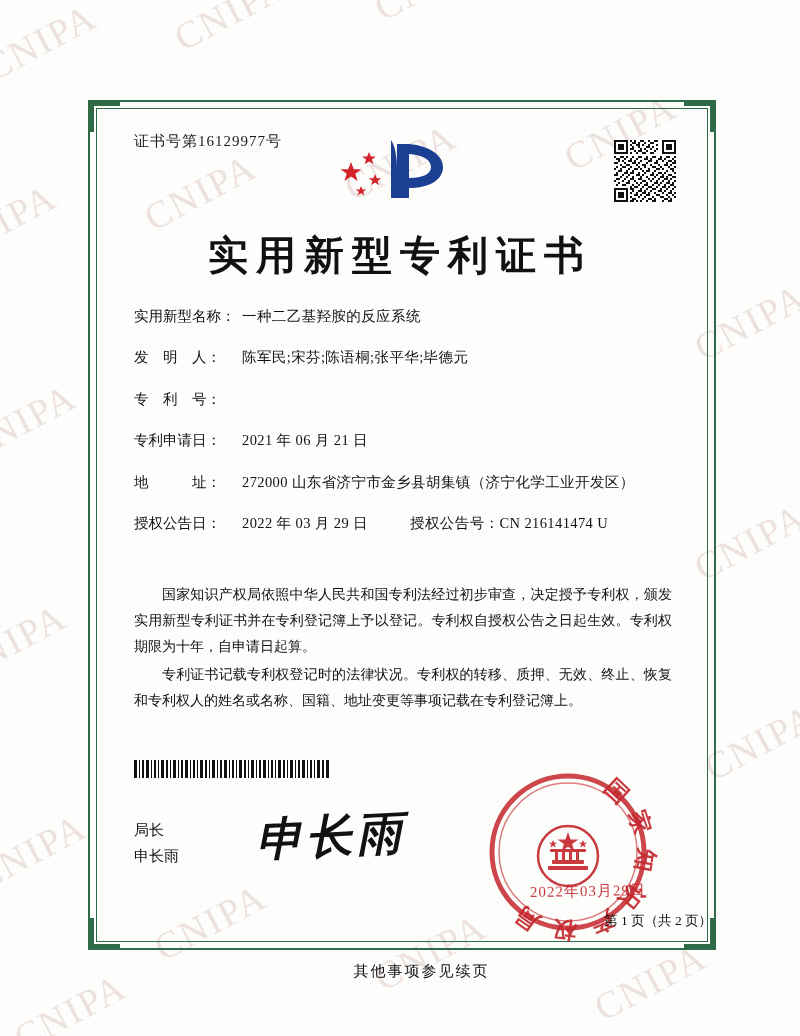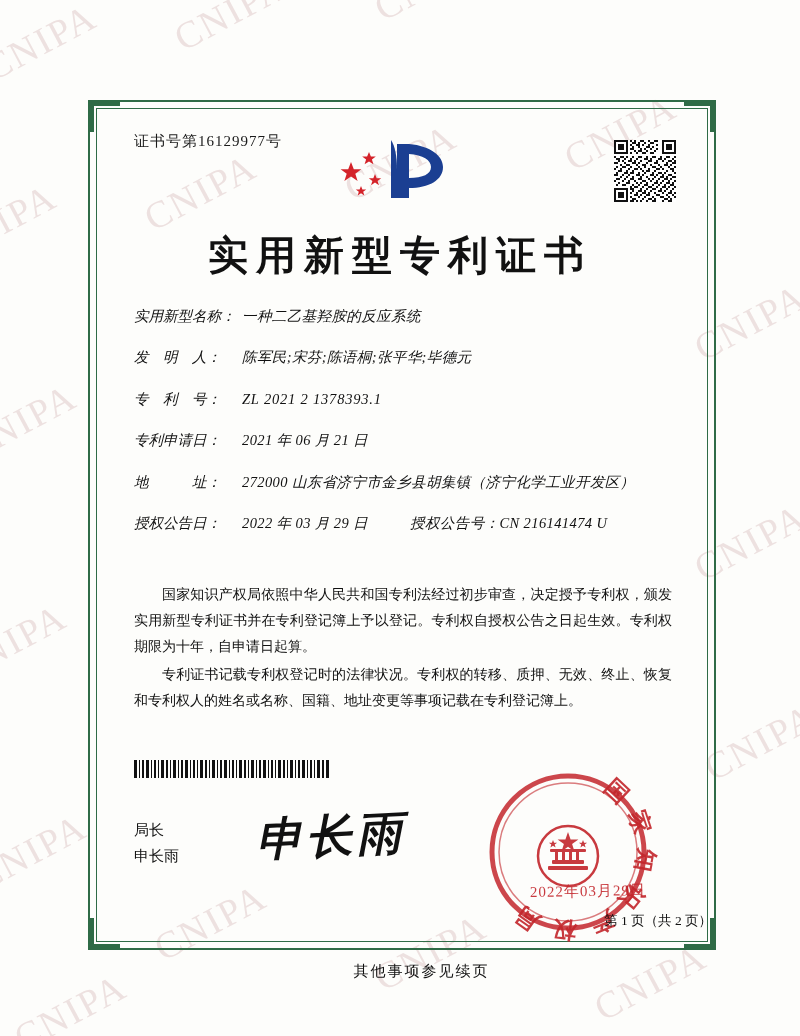--- a/index.html
+++ b/index.html
@@ -121,21 +121,20 @@
   }
 
   .fields {
     position: absolute;
     left: 46px;
     right: 40px;
     top: 205px;
     font-size: 14.5px;
     color: #111;
     line-height: 1.55;
-    font-style: italic;
   }
   .field-row {
     display: flex;
     align-items: flex-start;
     margin-bottom: 19px;
   }
   .f-label {
     flex: 0 0 auto;
     width: 108px;
     letter-spacing: 0px;
@@ -541,21 +540,20 @@
       <div class="field-row">
         <span class="f-label">实用新型名称：</span>
         <span class="f-value">一种二乙基羟胺的反应系统</span>
       </div>
       <div class="field-row">
         <span class="f-label">发　明　人：</span>
         <span class="f-value">陈军民;宋芬;陈语桐;张平华;毕德元</span>
       </div>
       <div class="field-row">
         <span class="f-label">专　利　号：</span>
-        <span class="f-value wide">ZL 2021 2 1378393.1</span>
       </div>
       <div class="field-row">
         <span class="f-label">专利申请日：</span>
         <span class="f-value">2021 年 06 月 21 日</span>
       </div>
       <div class="field-row">
         <span class="f-label">地　　　址：</span>
         <span class="f-value">272000  山东省济宁市金乡县胡集镇（济宁化学工业开发区）</span>
       </div>
       <div class="field-row pair">

